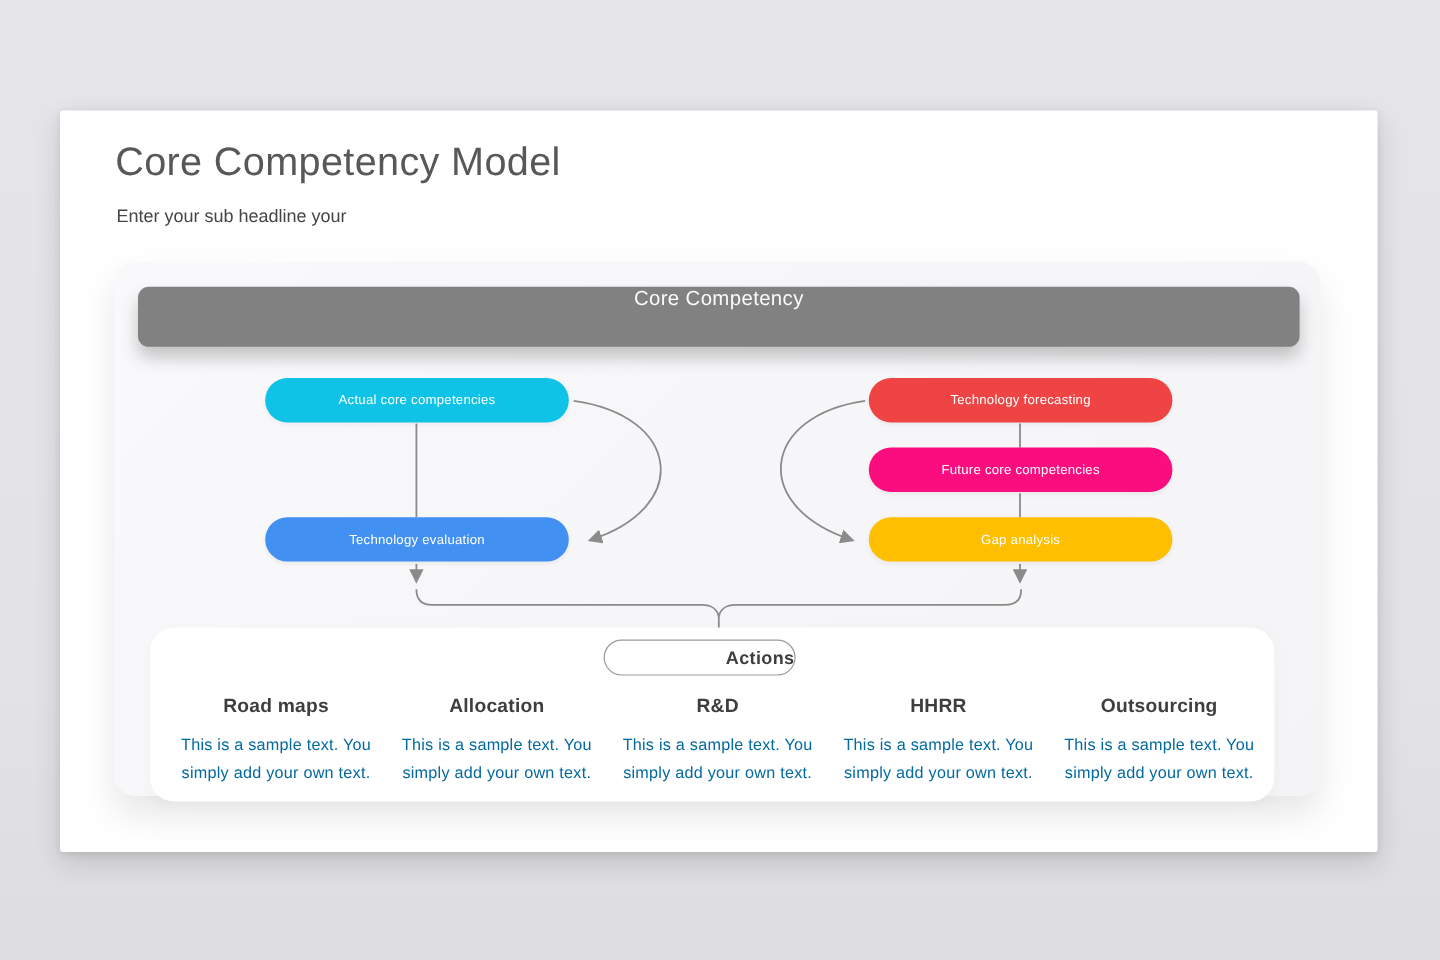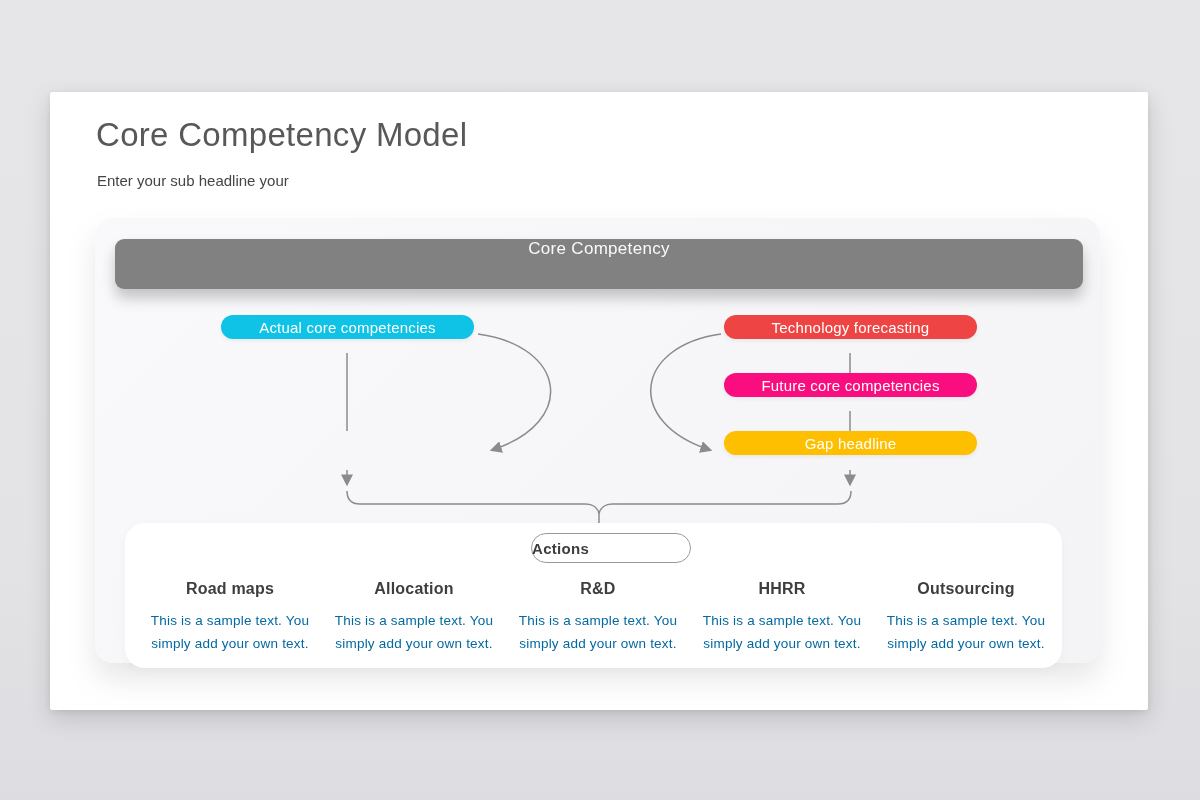--- a/index.html
+++ b/index.html
@@ -35,23 +35,23 @@
 
   .header-bar {
     position: absolute; left: 115px; top: 239px; width: 968px; height: 50px;
     border-radius: 9px; background: #818181;
     box-shadow: 0 9px 14px rgba(0,0,0,0.22);
     display: flex; align-items: flex-start; justify-content: center;
     color: #fafafa; font-size: 17px; letter-spacing: 0.3px; z-index: 3;
   }
 
   .pill {
-    position: absolute; width: 253px; height: 24px; border-radius: 19px;
+    position: absolute; width: 253px; height: 37px; border-radius: 19px;
     display: flex; align-items: center; justify-content: center;
-    color: #ffffff; font-size: 15px; letter-spacing: 0.2px; z-index: 3;
+    color: #ffffff; font-size: 11px; letter-spacing: 0.2px; z-index: 3;
     box-shadow: 0 2px 4px rgba(0,0,0,0.06);
   }
   .pill-actual      { left: 221px; top: 315px; background: #0fc3e6; }
   .pill-evaluation  { left: 221px; top: 431px; background: #4190f2; }
   .pill-forecasting { left: 724px; top: 315px; background: #ef4444; }
   .pill-future      { left: 724px; top: 373px; background: #fa0d7e; text-align: right; }
   .pill-gap         { left: 724px; top: 431px; background: #fdbf00; }
 
   .connector-layer {
     position: absolute; left: 0; top: 0; width: 1200px; height: 800px;
@@ -59,23 +59,23 @@
   }
 
   .actions-panel {
     position: absolute; left: 125px; top: 523px; width: 937px; height: 145px;
     background: #ffffff; border-radius: 20px;
     box-shadow: 0 3px 12px rgba(0,0,0,0.03);
     z-index: 2;
   }
 
   .actions-pill {
-    position: absolute; left: 531px; top: 533px; width: 160px; height: 30px;
+    position: absolute; left: 503px; top: 533px; width: 160px; height: 30px;
     background: #ffffff; border: 1px solid #9a9a9a; border-radius: 15px;
-    display: flex; align-items: center; justify-content: flex-start;
+    display: flex; align-items: center; justify-content: flex-end;
     font-size: 15px; font-weight: 700; color: #3d3d3d; letter-spacing: 0.3px;
     z-index: 4;
   }
 
   .actions-columns {
     position: absolute; left: 138px; top: 580px; width: 920px;
     display: flex; z-index: 4;
   }
   .action-col { width: 184px; text-align: center; }
   .action-col .col-title {
@@ -125,28 +125,31 @@
     </g>
   </svg>
 
   <div class="header-bar">
     <span>Core Competency</span>
   </div>
 
   <div class="pill pill-actual">
     <span>Actual core competencies</span>
   </div>
+  <div class="pill pill-evaluation">
+    <span>Technology evaluation</span>
+  </div>
   <div class="pill pill-forecasting">
     <span>Technology forecasting</span>
   </div>
   <div class="pill pill-future">
     <span>Future core competencies</span>
   </div>
   <div class="pill pill-gap">
-    <span>Gap headline</span>
+    <span>Gap analysis</span>
   </div>
 
   <div class="actions-panel"></div>
 
   <div class="actions-pill">
     <span>Actions</span>
   </div>
 
   <div class="actions-columns">
     <div class="action-col">

